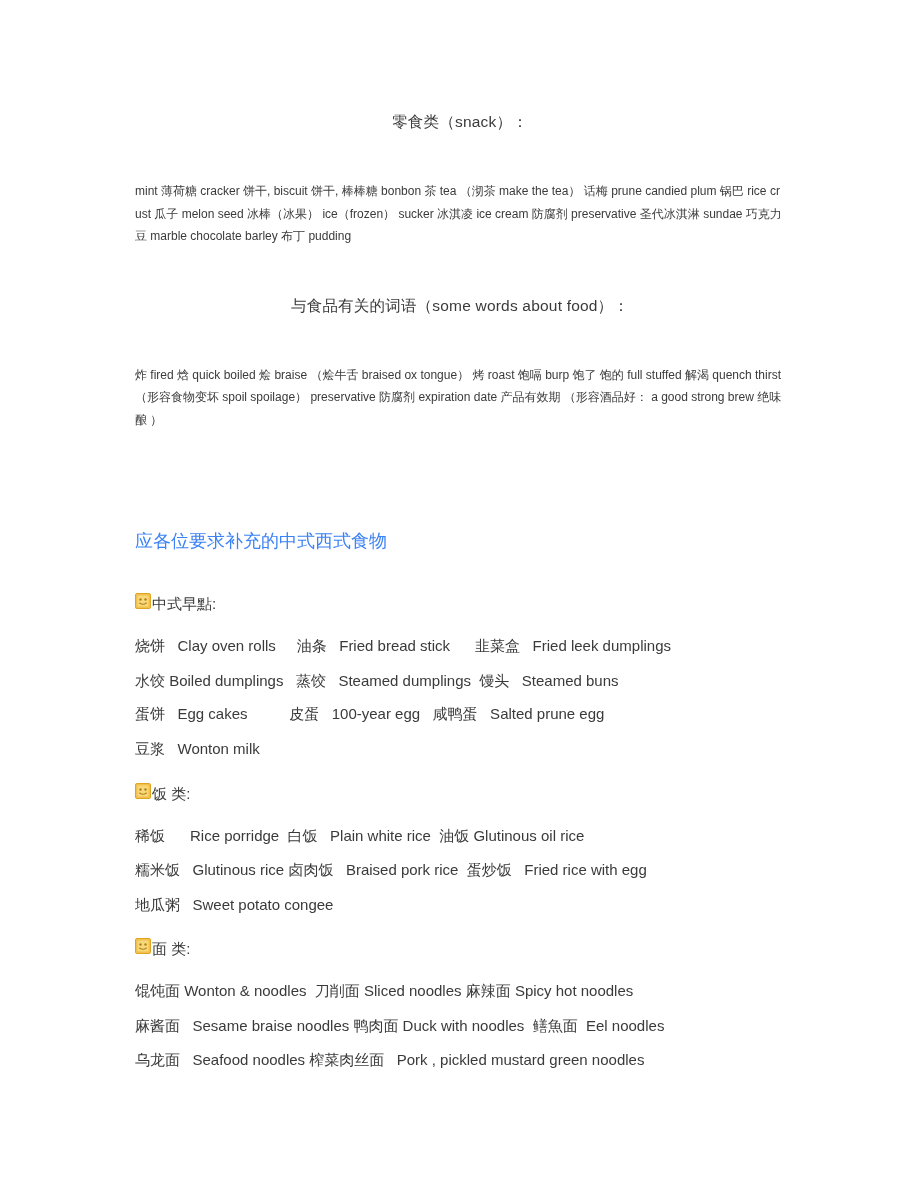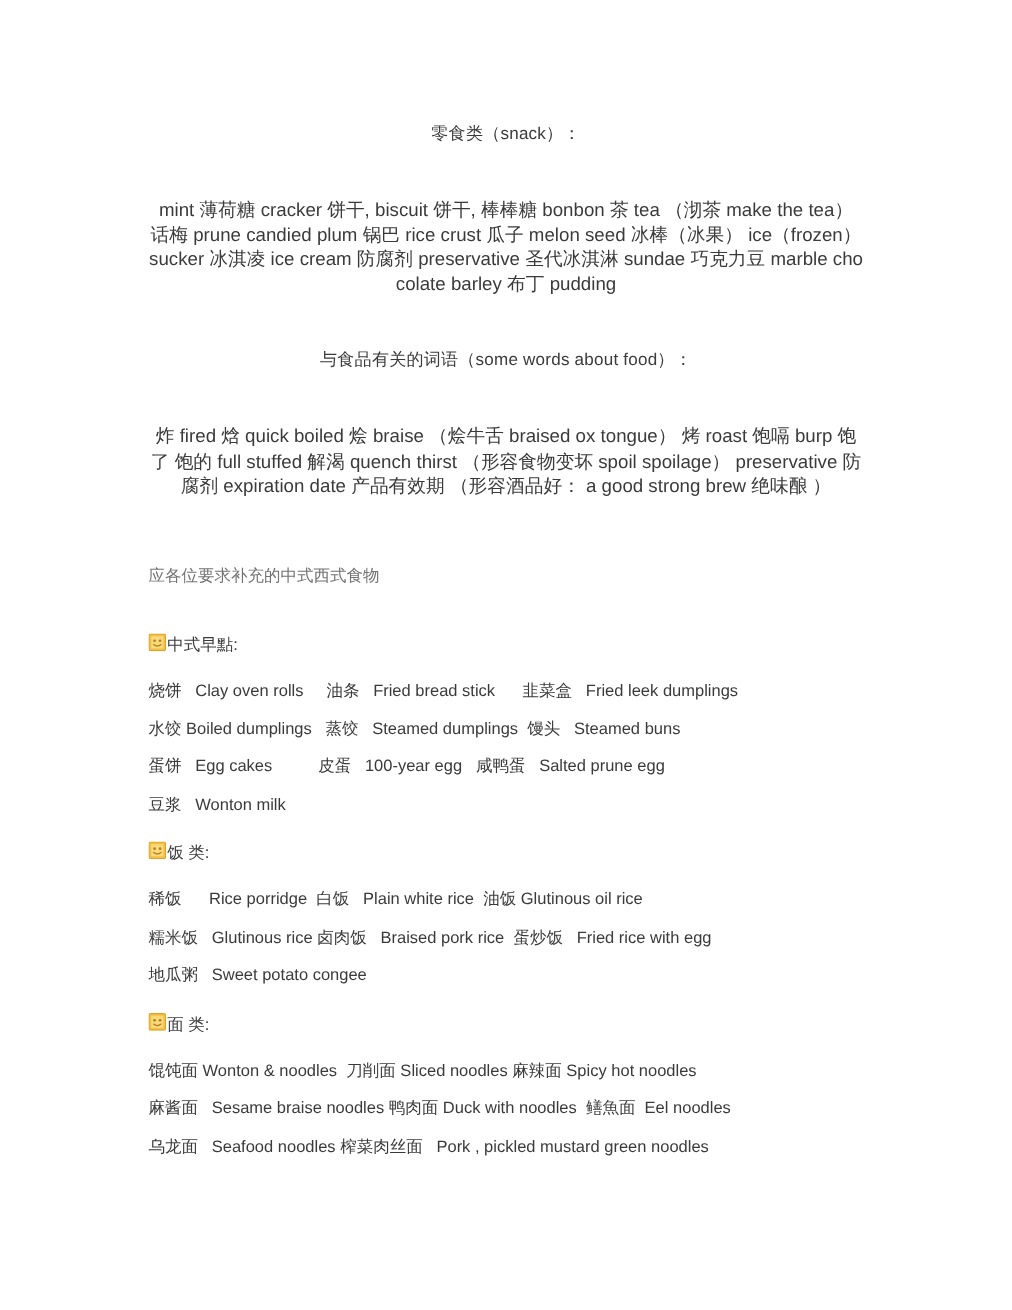--- a/index.html
+++ b/index.html
@@ -31,31 +31,32 @@
 
   .center-heading {
     text-align: center;
     font-size: 15.5px;
     line-height: 20px;
     color: #3a3a3a;
     letter-spacing: 0.2px;
   }
 
   .body-para {
-    font-size: 17px;
+    font-size: 12px;
     line-height: 22.5px;
     color: #3a3a3a;
-    text-align: center;
+    text-align: left;
     word-break: break-all;
   }
 
   .section-title {
-    font-size: 15px;
+    font-size: 18px;
     line-height: 20px;
-    color: #737373;
+    color: #3b82f6;
+    margin-top: 40px;
   }
 
   .cat-heading {
     font-size: 15px;
     line-height: 22px;
     color: #3a3a3a;
     display: flex;
     gap: 0px;
   }
 

